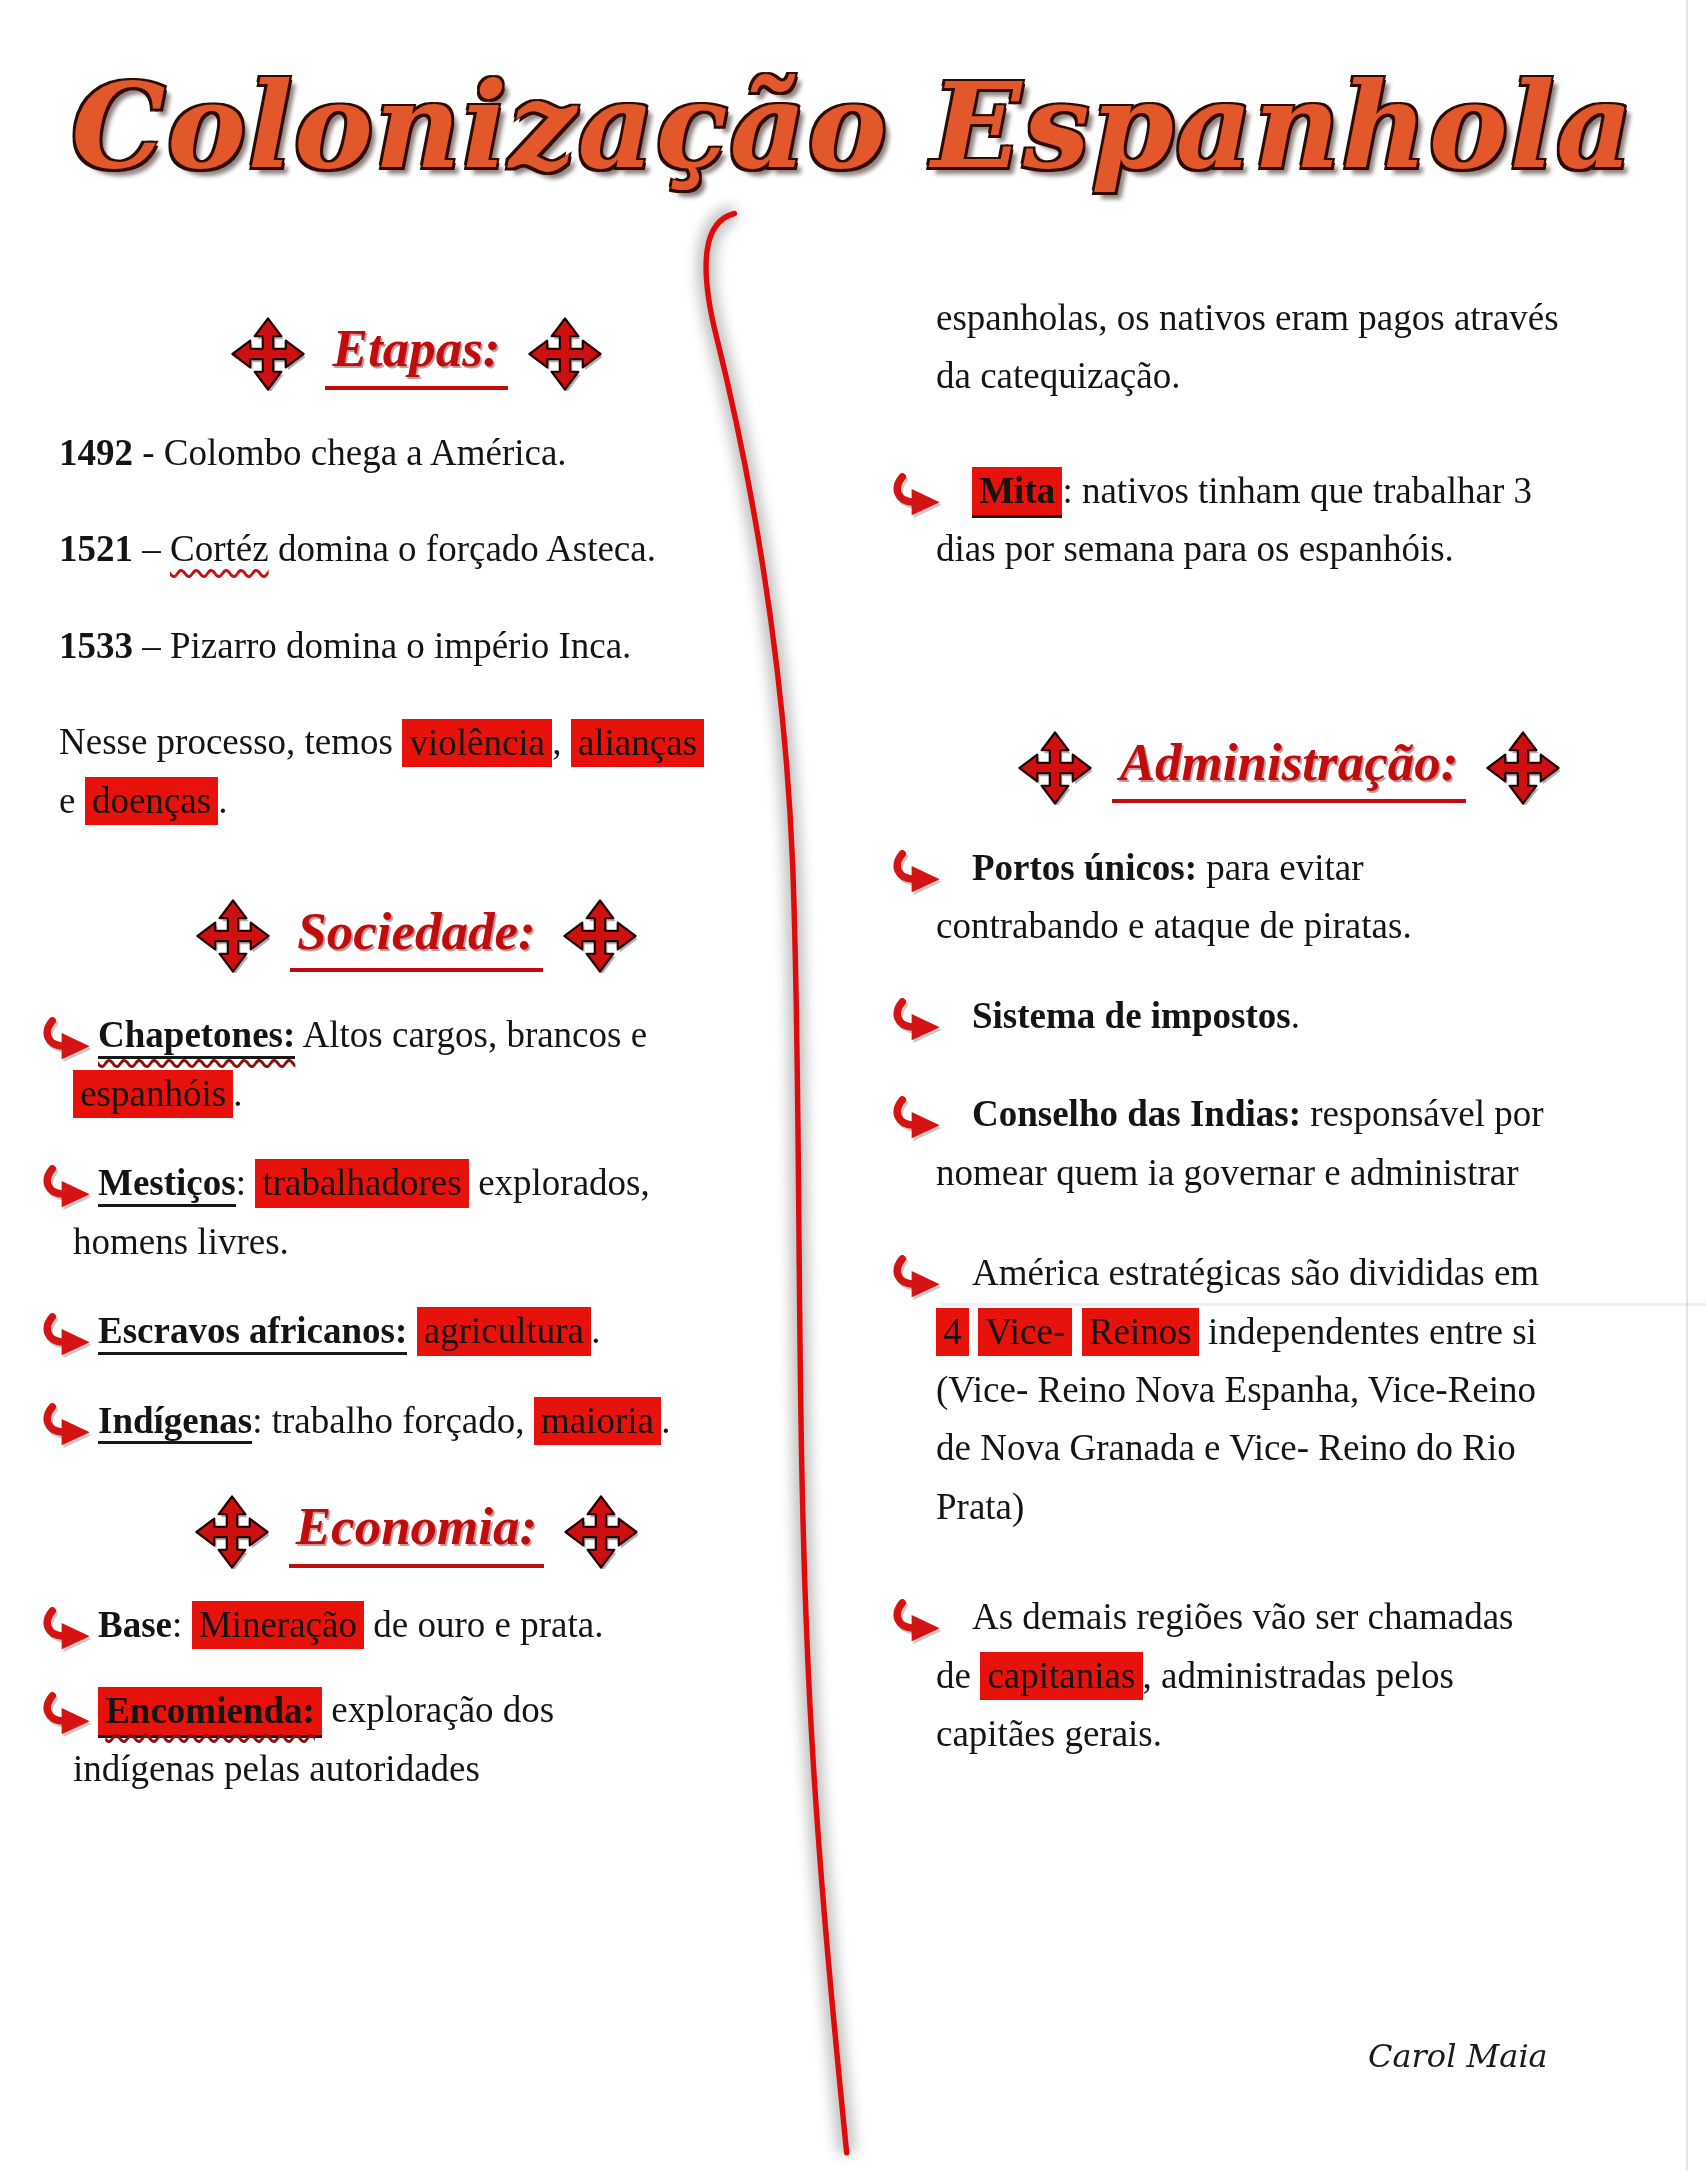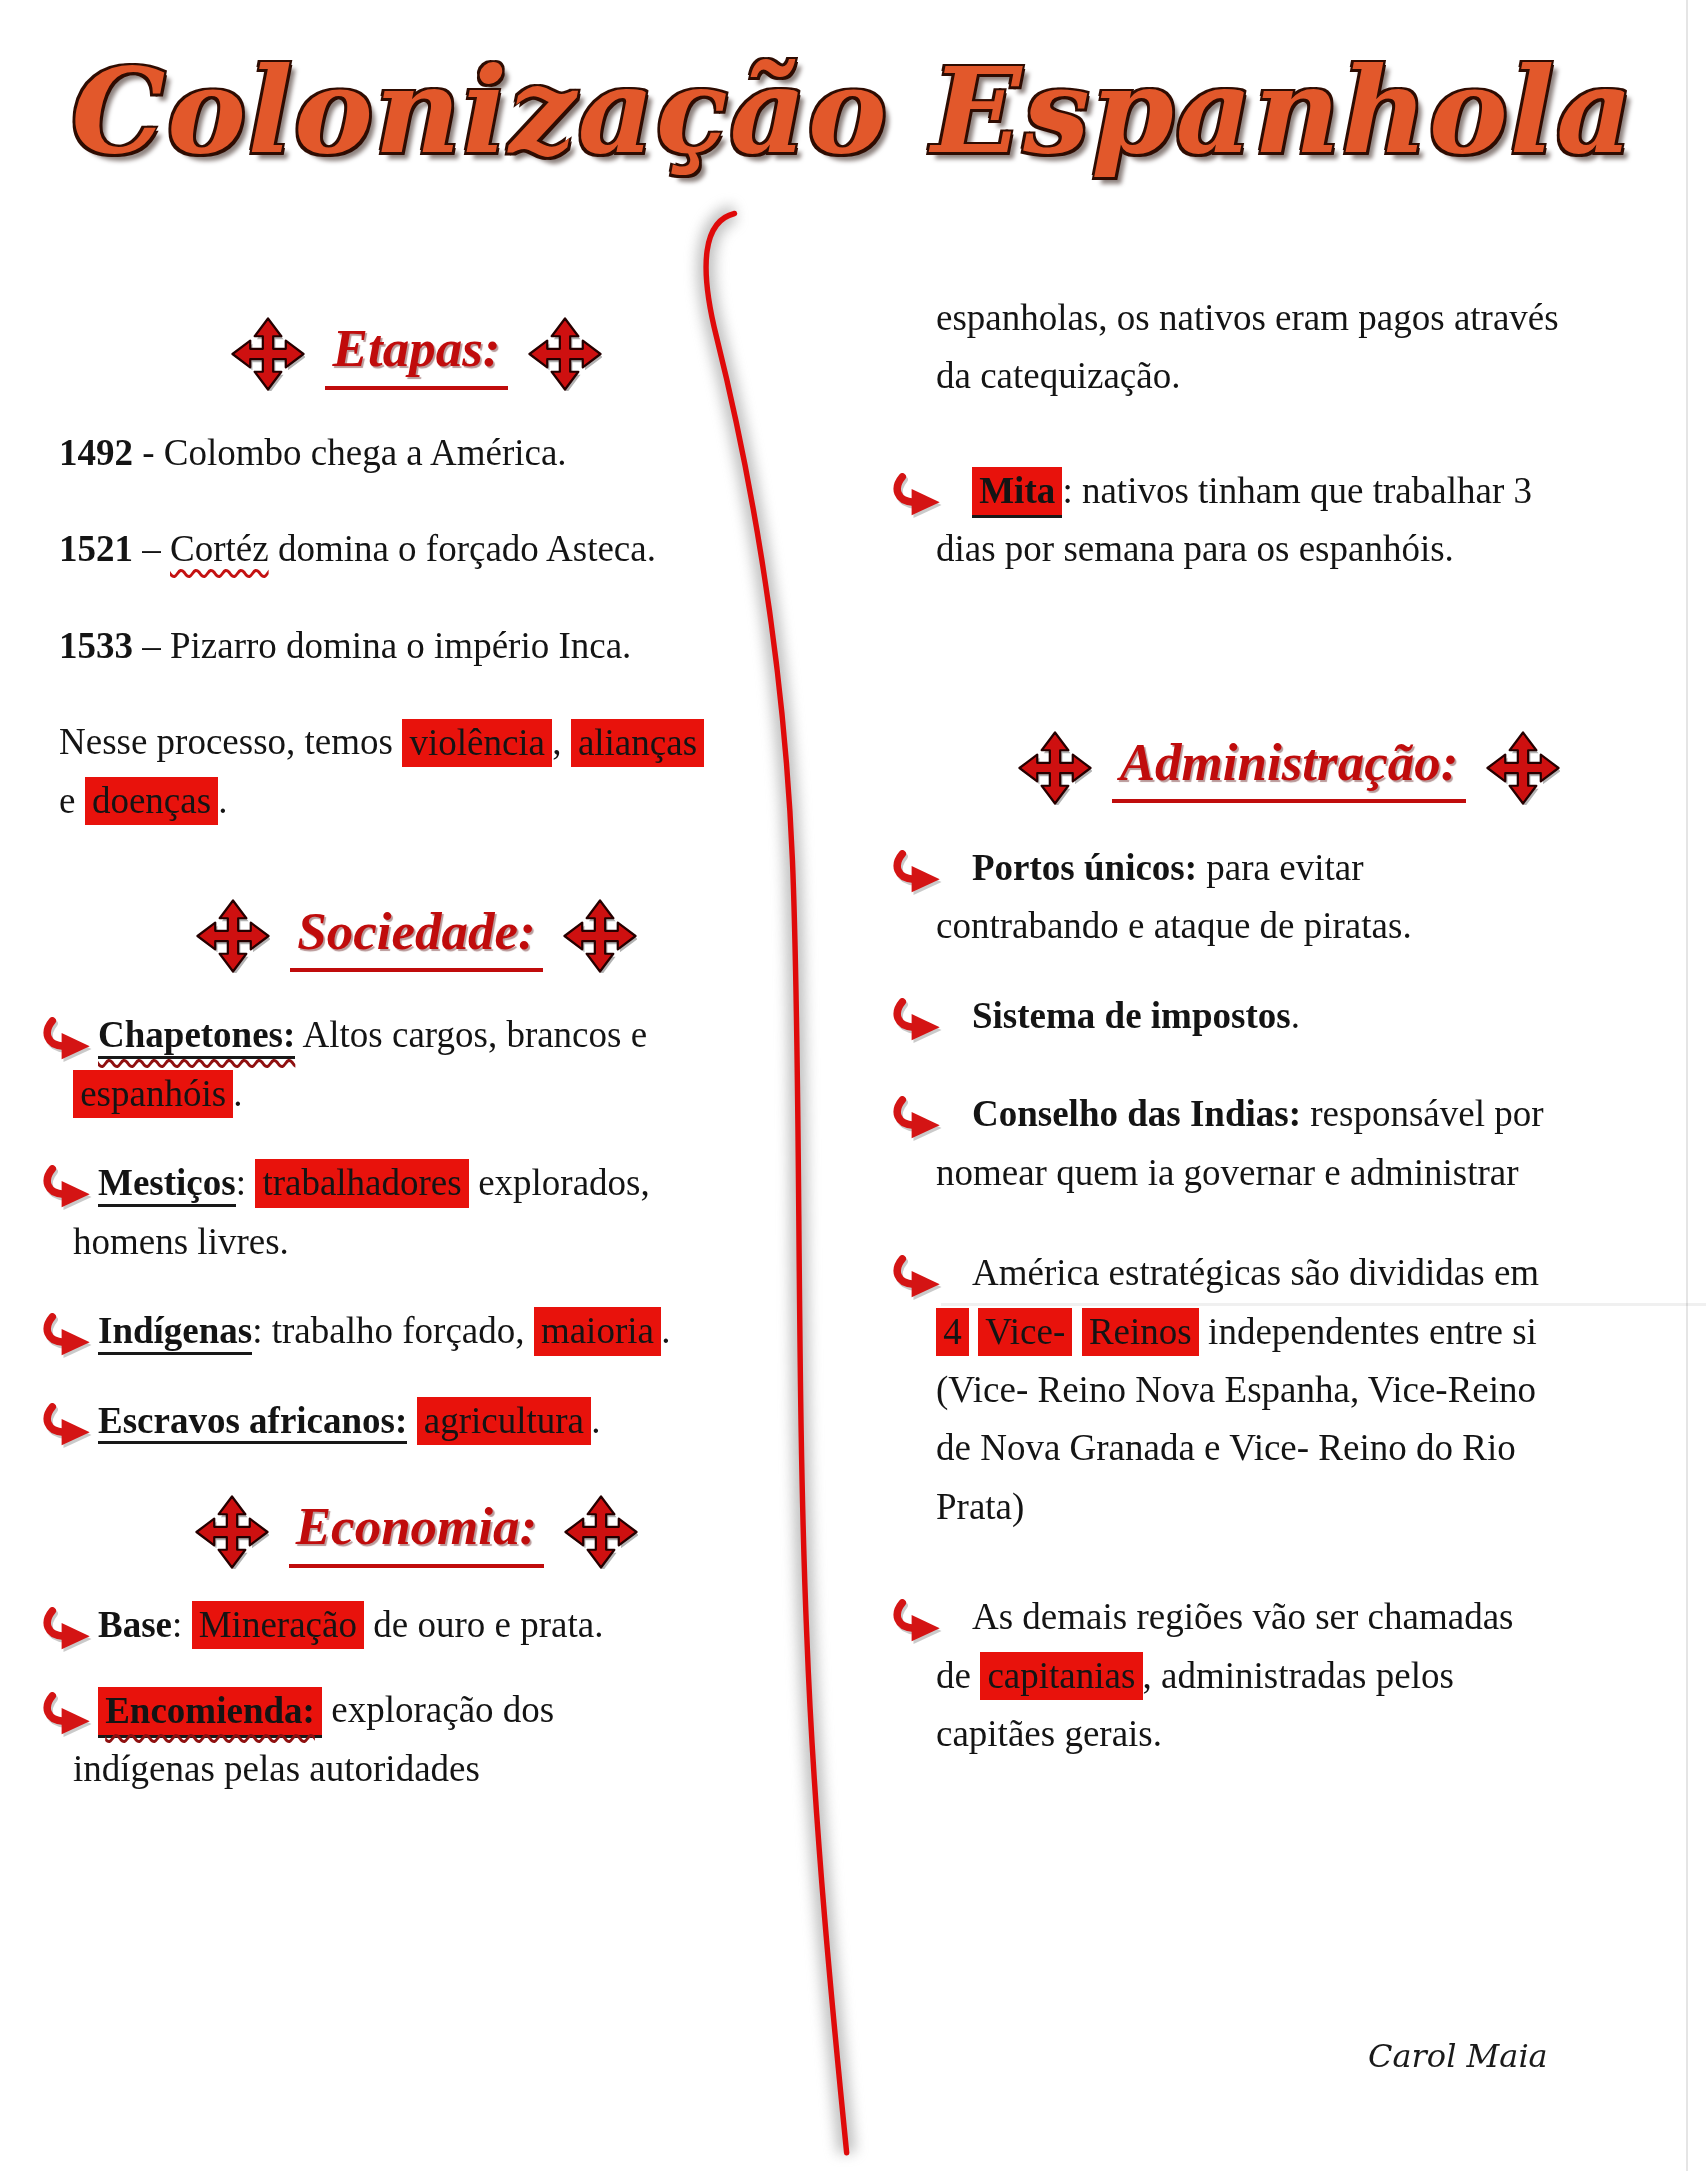--- a/index.html
+++ b/index.html
@@ -8,21 +8,21 @@
     --heading:#c00c0c;
     --title:#e2582b;
     --body:#141414;
   }
   .page{
     position:relative;width:1706px;height:2171px;background:#ffffff;overflow:hidden;
     font-family:"Liberation Serif", serif;color:var(--body);
   }
   
   .title{
-    position:absolute;top:28px;left:0;width:100%;text-align:center;
+    position:absolute;top:43px;left:0;width:100%;text-align:center;
     font-family:"DejaVu Serif", serif;font-style:italic;font-weight:bold;
     font-size:118px;letter-spacing:1.8px;line-height:1.4;color:var(--title);
     text-shadow:-2.7px -1.8px 0 #2e0c02, 2.7px -1.8px 0 #2e0c02, -2.7px 2.7px 0 #2e0c02,
                  2.7px 2.7px 0 #2e0c02, 6.3px 7.2px 4.5px rgba(30,8,0,.5);
     white-space:nowrap;
   }
   
   .divider{position:absolute;left:0;top:0;z-index:1;pointer-events:none;}
   .edge-line{position:absolute;top:0;right:18px;width:1.8px;height:100%;background:rgba(0,0,0,.10);}
   .seam-line{position:absolute;left:941px;top:1303px;width:765px;height:2.7px;background:rgba(0,0,0,.06);}
@@ -133,27 +133,27 @@
     <div class="bullet">
       <span class="arrow"><svg width="60" height="49" viewBox="0 0 66 54">
             <use href="#icon-arrow"></use>
           </svg></span>
       <span class="btext runs"><span class="run bu">Mestiços</span><span class="run">: </span><span class="run hl">trabalhadores</span><span class="run"> explorados, homens livres.</span></span>
     </div>
     <div class="bullet">
       <span class="arrow"><svg width="60" height="49" viewBox="0 0 66 54">
             <use href="#icon-arrow"></use>
           </svg></span>
+      <span class="btext runs"><span class="run bu">Escravos africanos:</span><span class="run"> </span><span class="run hl">agricultura</span><span class="run">.</span></span>
+    </div>
+    <div class="bullet">
+      <span class="arrow"><svg width="60" height="49" viewBox="0 0 66 54">
+            <use href="#icon-arrow"></use>
+          </svg></span>
       <span class="btext runs"><span class="run bu">Indígenas</span><span class="run">: trabalho forçado, </span><span class="run hl">maioria</span><span class="run">.</span></span>
-    </div>
-    <div class="bullet">
-      <span class="arrow"><svg width="60" height="49" viewBox="0 0 66 54">
-            <use href="#icon-arrow"></use>
-          </svg></span>
-      <span class="btext runs"><span class="run bu">Escravos africanos:</span><span class="run"> </span><span class="run hl">agricultura</span><span class="run">.</span></span>
     </div>
 
     <div class="sec-heading" style="margin-top:45px;margin-bottom:27px;">
       <svg class="cross" viewBox="0 0 82 82" width="74" height="74">
           <use href="#icon-cross"></use>
         </svg>
       <span class="sec-title">Economia:</span>
       <svg class="cross" viewBox="0 0 82 82" width="74" height="74">
           <use href="#icon-cross"></use>
         </svg>

